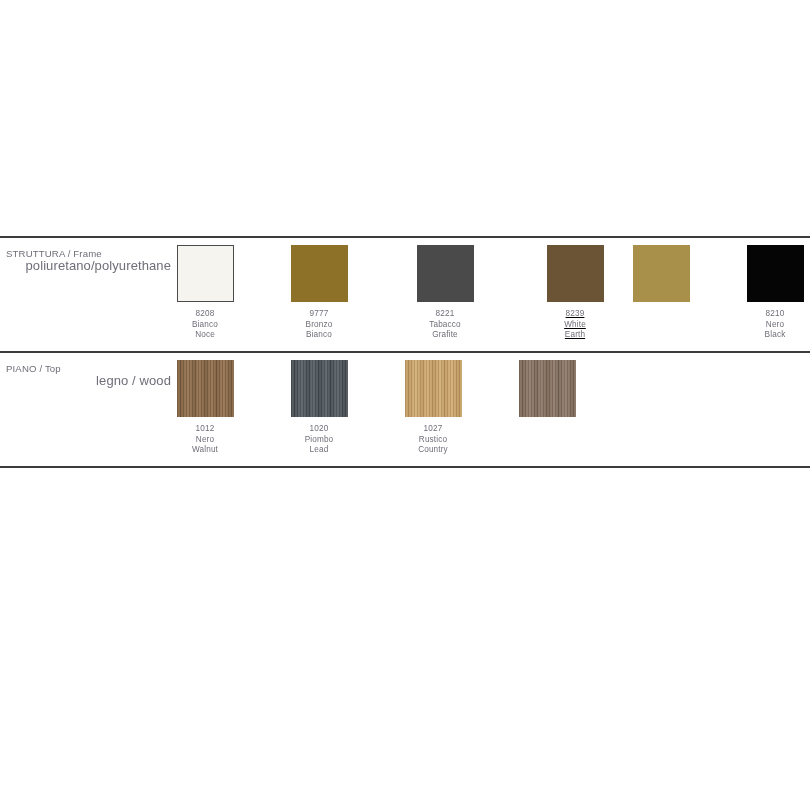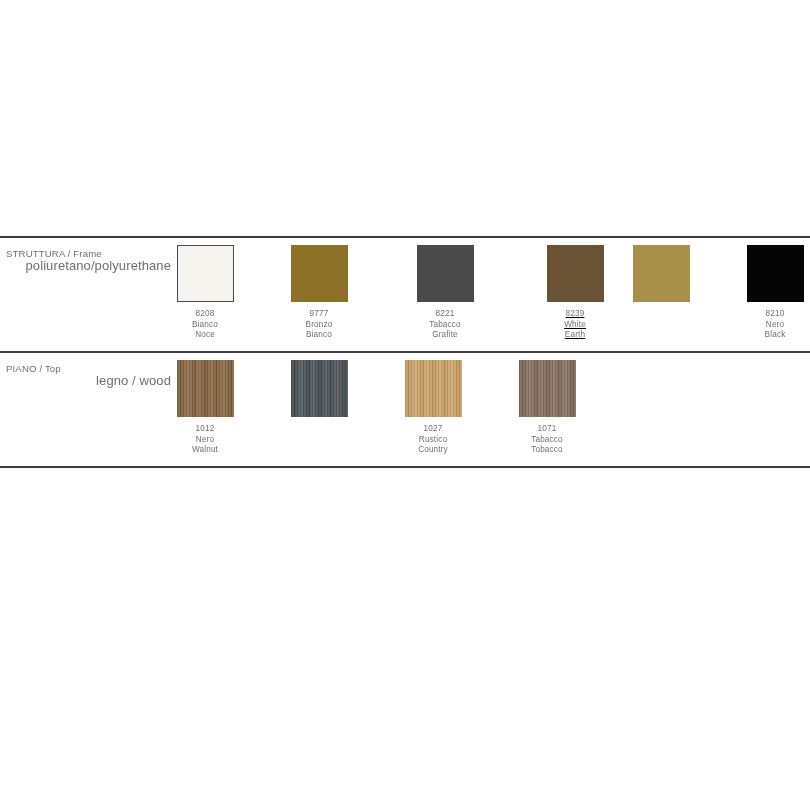--- a/index.html
+++ b/index.html
@@ -176,41 +176,41 @@
             <div>1012</div>
             <div>Nero</div>
             <div>Walnut</div>
           </div>
         </div>
         <div class="swatch-cell" style="left: 262px;">
           <div class="swatch" style="background: rgb(77, 85, 90);">
             <div class="grain" style="background-image: linear-gradient(90deg, rgb(77, 85, 90) 0%, rgb(53, 60, 65) 6.25%, rgb(77, 85, 90) 12.5%, rgb(98, 107, 112) 18.75%, rgb(77, 85, 90) 25%, rgb(53, 60, 65) 31.25%, rgb(98, 107, 112) 37.5%, rgb(77, 85, 90) 43.75%, rgb(53, 60, 65) 50%, rgb(77, 85, 90) 56.25%, rgb(98, 107, 112) 62.5%, rgb(53, 60, 65) 68.75%, rgb(77, 85, 90) 75%, rgb(98, 107, 112) 81.25%, rgb(77, 85, 90) 87.5%, rgb(53, 60, 65) 93.75%, rgb(77, 85, 90) 100%); opacity: 0.55;"></div>
             <div class="grain" style="background-image: repeating-linear-gradient(90deg, rgba(0, 0, 0, 0.1) 0px, rgba(0, 0, 0, 0.1) 1px, rgba(255, 255, 255, 0.08) 1px, rgba(255, 255, 255, 0.08) 3px);"></div>
           </div>
+          <div class="codes">
+            <div>1020</div>
+            <div>Piombo</div>
+            <div>Lead</div>
+          </div>
         </div>
         <div class="swatch-cell" style="left: 376px;">
           <div class="swatch" style="background: rgb(201, 162, 104);">
             <div class="grain" style="background-image: linear-gradient(90deg, rgb(201, 162, 104) 0%, rgb(181, 141, 82) 6.25%, rgb(201, 162, 104) 12.5%, rgb(217, 184, 128) 18.75%, rgb(201, 162, 104) 25%, rgb(181, 141, 82) 31.25%, rgb(217, 184, 128) 37.5%, rgb(201, 162, 104) 43.75%, rgb(181, 141, 82) 50%, rgb(201, 162, 104) 56.25%, rgb(217, 184, 128) 62.5%, rgb(181, 141, 82) 68.75%, rgb(201, 162, 104) 75%, rgb(217, 184, 128) 81.25%, rgb(201, 162, 104) 87.5%, rgb(181, 141, 82) 93.75%, rgb(201, 162, 104) 100%); opacity: 0.55;"></div>
             <div class="grain" style="background-image: repeating-linear-gradient(90deg, rgba(0, 0, 0, 0.1) 0px, rgba(0, 0, 0, 0.1) 1px, rgba(255, 255, 255, 0.08) 1px, rgba(255, 255, 255, 0.08) 3px);"></div>
           </div>
           <div class="codes">
             <div>1027</div>
             <div>Rustico</div>
             <div>Country</div>
           </div>
         </div>
         <div class="swatch-cell" style="left: 490px;">
           <div class="swatch" style="background: rgb(133, 112, 95);">
             <div class="grain" style="background-image: linear-gradient(90deg, rgb(133, 112, 95) 0%, rgb(107, 88, 72) 6.25%, rgb(133, 112, 95) 12.5%, rgb(152, 131, 117) 18.75%, rgb(133, 112, 95) 25%, rgb(107, 88, 72) 31.25%, rgb(152, 131, 117) 37.5%, rgb(133, 112, 95) 43.75%, rgb(107, 88, 72) 50%, rgb(133, 112, 95) 56.25%, rgb(152, 131, 117) 62.5%, rgb(107, 88, 72) 68.75%, rgb(133, 112, 95) 75%, rgb(152, 131, 117) 81.25%, rgb(133, 112, 95) 87.5%, rgb(107, 88, 72) 93.75%, rgb(133, 112, 95) 100%); opacity: 0.55;"></div>
             <div class="grain" style="background-image: repeating-linear-gradient(90deg, rgba(0, 0, 0, 0.1) 0px, rgba(0, 0, 0, 0.1) 1px, rgba(255, 255, 255, 0.08) 1px, rgba(255, 255, 255, 0.08) 3px);"></div>
           </div>
-          <div class="codes">
-            <div>1071</div>
-            <div>Tabacco</div>
-            <div>Tobacco</div>
-          </div>
         </div>
       </div>
   </div>
 
   <div class="rule"></div>
 
 </div>
 
 </body></html>

